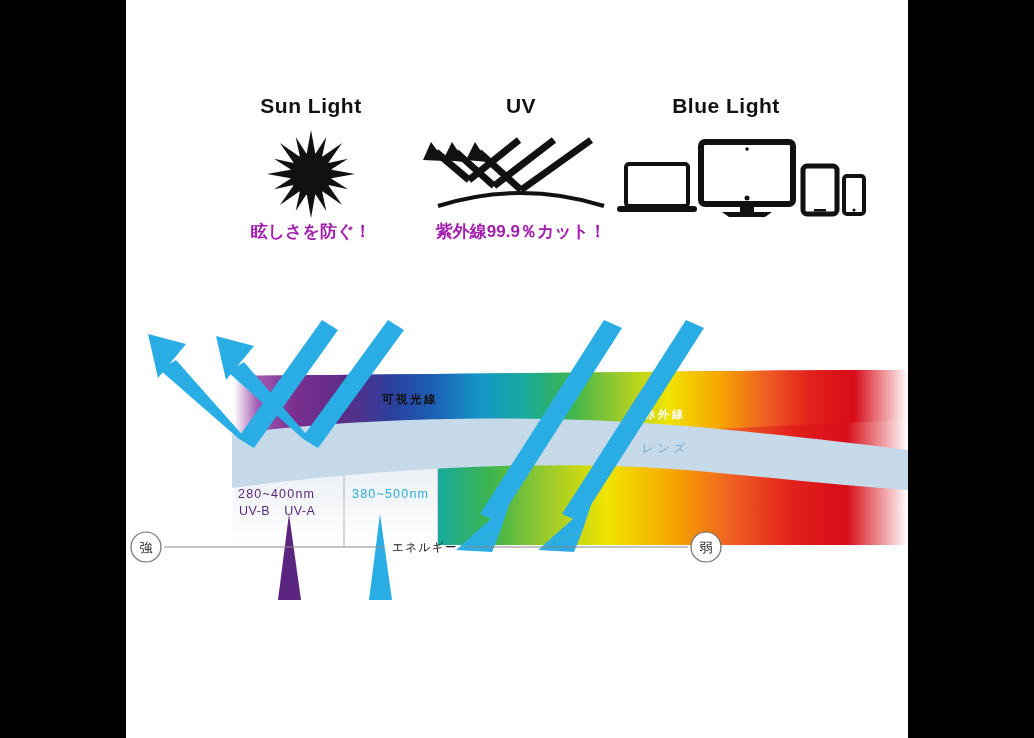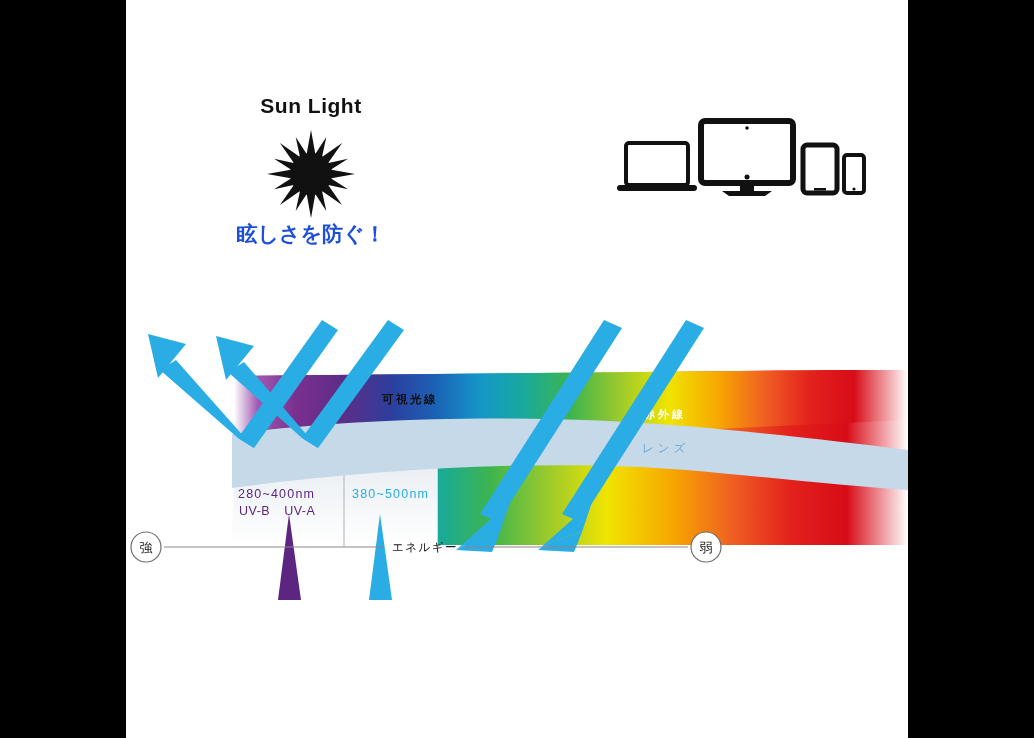--- a/index.html
+++ b/index.html
@@ -5,21 +5,21 @@
   html,body{margin:0;padding:0;background:#000;}
   body{width:1034px;height:738px;overflow:hidden;font-family:"Liberation Sans","DejaVu Sans",sans-serif;}
   #stage{position:relative;width:1034px;height:738px;background:#000;padding-left:12px;}
   #canvas{position:absolute;left:126px;top:0;width:782px;height:738px;background:#fff;}
 
   
   .features{position:absolute;left:0;top:95px;width:782px;height:165px;}
   .feat{position:absolute;top:0;text-align:center;}
   .feat-title{font-weight:bold;font-size:21px;color:#111;letter-spacing:.5px;line-height:1;}
   .feat-icon{height:92px;margin-top:12px;position:relative;}
-  .feat-cap{font-weight:bold;font-size:21px;color:#1d4ed8;letter-spacing:0px;white-space:nowrap;}
+  .feat-cap{font-weight:bold;font-size:17px;color:#a21caf;letter-spacing:0px;white-space:nowrap;}
 
   .f1{left:40px;width:290px;}
   .f2{left:250px;width:290px;}
   .f3{left:455px;width:290px;}
 
   
   .diagram{position:absolute;left:0;top:300px;width:782px;height:340px;}
   svg{display:block;}
 </style>
 </head>
@@ -85,22 +85,49 @@
                     <polygon points="0,-40 4,-18 -4,-18"></polygon>
                   </g>
               </g>
               <circle cx="0" cy="0" r="21" fill="#111"></circle>
             </g>
           </svg>
         </div>
         <div class="feat-cap">眩しさを防ぐ！</div>
       </div>
 
+      <div class="feat f2">
+        <div class="feat-title">UV</div>
+        <div class="feat-icon">
+          <svg width="290" height="92" viewBox="0 0 290 92">
+            <g stroke="#111" stroke-width="7" fill="none" stroke-linecap="butt">
+
+              <line x1="215" y1="12" x2="145" y2="62"></line>
+              <line x1="178" y1="12" x2="118" y2="58"></line>
+              <line x1="143" y1="12" x2="93" y2="52"></line>
+            </g>
+            <g stroke="#111" stroke-width="7" fill="none">
+
+              <line x1="145" y1="62" x2="103" y2="24"></line>
+              <line x1="118" y1="58" x2="80" y2="24"></line>
+              <line x1="93" y1="52" x2="60" y2="24"></line>
+            </g>
+
+            <polygon points="99,14 112,34 90,32" fill="#111"></polygon>
+            <polygon points="76,14 89,34 67,32" fill="#111"></polygon>
+            <polygon points="55,14 69,33 47,32" fill="#111"></polygon>
+
+            <path d="M62,78 Q145,52 228,78" stroke="#111" stroke-width="4" fill="none"></path>
+          </svg>
+        </div>
+        <div class="feat-cap">紫外線99.9％カット！</div>
+      </div>
 
       <div class="feat f3">
+        <div class="feat-title">Blue Light</div>
         <div class="feat-icon">
           <svg width="290" height="92" viewBox="0 0 290 92">
             <g fill="none" stroke="#111">
 
               <rect x="45" y="36" width="62" height="42" rx="3" stroke-width="4" fill="#fff"></rect>
               <rect x="36" y="78" width="80" height="6" rx="3" fill="#111" stroke="none"></rect>
 
               <rect x="120" y="14" width="92" height="62" rx="4" stroke-width="6" fill="#fff"></rect>
               <circle cx="166" cy="21" r="1.8" fill="#111" stroke="none"></circle>
               <circle cx="166" cy="70" r="2.5" fill="#111" stroke="none"></circle>

